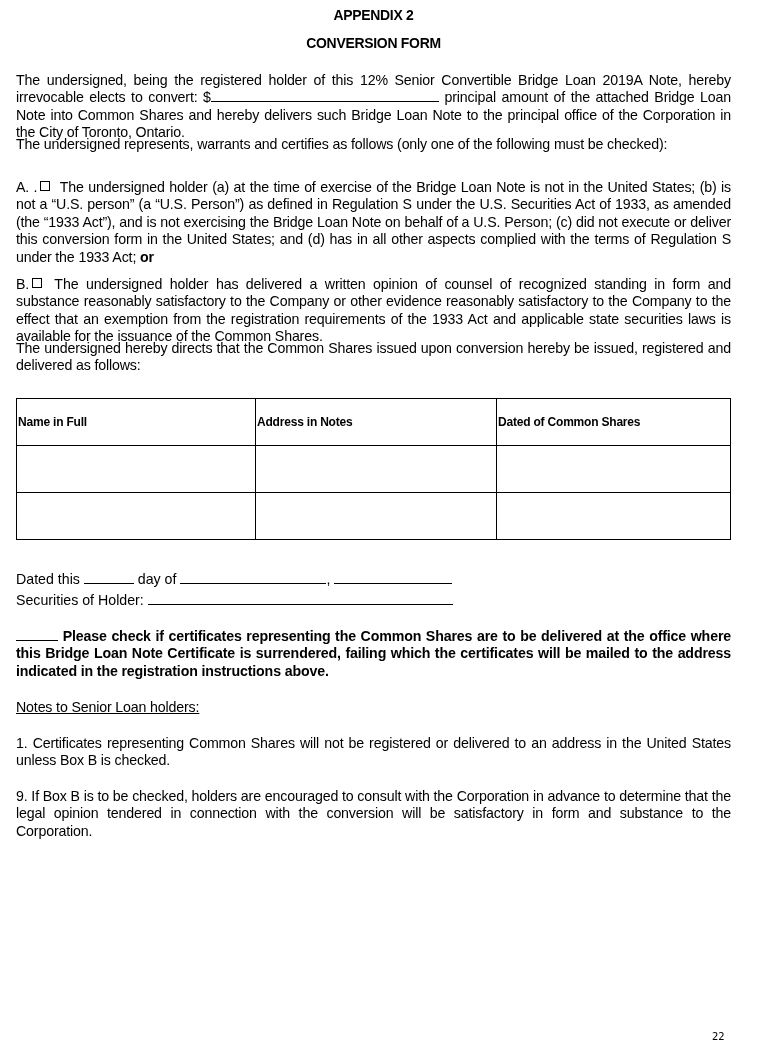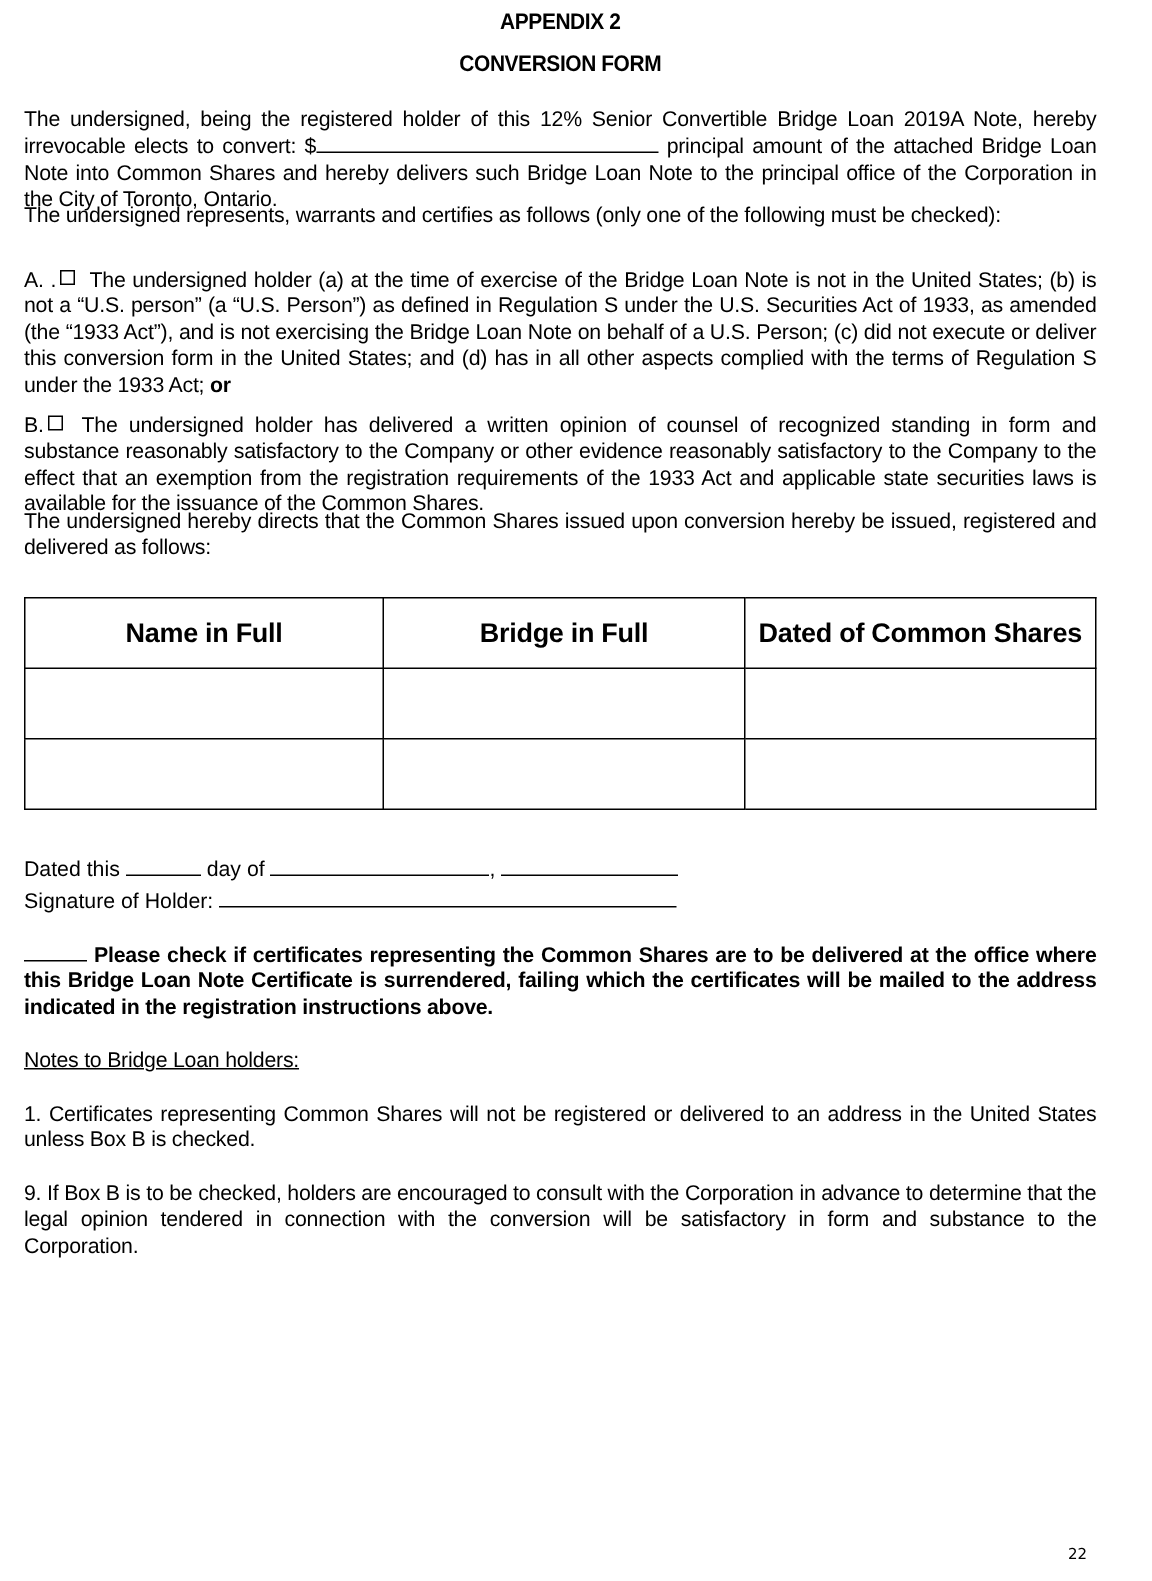--- a/index.html
+++ b/index.html
@@ -25,21 +25,21 @@
     margin: 0 5px 0 3px; vertical-align: 1px;
   }
   .u { text-decoration: underline; }
   .bu { font-weight: bold; }
   table.reg {
     position: absolute; left: 0; top: 398px; width: 715px;
     border-collapse: collapse; table-layout: fixed;
   }
   table.reg th, table.reg td { border: 1.4px solid #000; }
   table.reg th {
-    height: 44px; font-size: 18px; font-weight: bold; text-align: center;
+    height: 44px; font-size: 12px; font-weight: bold; text-align: left;
     letter-spacing: -0.2px;
     border-radius: 13px;
   }
   table.reg td { height: 44px; }
   table.reg tr:last-child td { border-bottom-width: 1.6px; }
   .line-row { position: absolute; left: 0; font-size: 14.2px; line-height: 17px; }
   .pgnum {
     position: absolute; top: 1031px; left: 712px; font-size: 10px;
     font-family: "DejaVu Sans", sans-serif;
   }
@@ -59,43 +59,43 @@
   <div class="para" style="top:179px;"><span>A. .</span><span class="chk"></span><span> The undersigned holder (a) at the time of exercise of the Bridge Loan Note is not in the United States; (b) is not a “U.S. person” (a “U.S. Person”) as defined in Regulation S under the U.S. Securities Act of 1933, as amended (the “1933 Act”), and is not exercising the Bridge Loan Note on behalf of a U.S. Person; (c) did not execute or deliver this conversion form in the United States; and (d) has in all other aspects complied with the terms of Regulation S under the 1933 Act; </span><span class="bu">or</span></div>
 
   <div class="para" style="top:276px;"><span>B.</span><span class="chk"></span><span> The undersigned holder has delivered a written opinion of counsel of recognized standing in form and substance reasonably satisfactory to the Company or other evidence reasonably satisfactory to the Company to the effect that an exemption from the registration requirements of the 1933 Act and applicable state securities laws is available for the issuance of the Common Shares.</span></div>
 
   <div class="para" style="top:340px;">The undersigned hereby directs that the Common Shares issued upon conversion hereby be issued, registered and delivered as follows:</div>
 
   <table class="reg">
     <tbody>
         <tr>
       <th style="width:236px;">Name in Full</th>
-      <th style="width:238px;">Bridge in Full</th>
+      <th style="width:238px;">Address in Notes</th>
       <th>Dated of Common Shares</th>
     </tr>
     <tr>
       <td></td>
       <td></td>
       <td></td>
     </tr>
     <tr>
       <td></td>
       <td></td>
       <td></td>
     </tr>
   </tbody>
     </table>
 
   <div class="line-row" style="top:555px;margin-top:16px;"><span>Dated this</span> <span class="blank" style="width:50px;"></span> <span>day of</span> <span class="blank" style="width:146px;"></span><span>,</span> <span class="blank" style="width:118px;"></span></div>
 
-  <div class="line-row" style="top:592px;"><span>Signature of Holder:</span> <span class="blank" style="width:305px;"></span></div>
+  <div class="line-row" style="top:592px;"><span>Securities of Holder:</span> <span class="blank" style="width:305px;"></span></div>
 
   <div class="para" style="top:628px;font-weight:bold;"><span class="blank" style="width:42px;"></span><span> Please check if certificates representing the Common Shares are to be delivered at the office where this Bridge Loan Note Certificate is surrendered, failing which the certificates will be mailed to the address indicated in the registration instructions above.</span></div>
 
-  <div class="para u" style="top:699px;">Notes to Bridge Loan holders:</div>
+  <div class="para u" style="top:699px;">Notes to Senior Loan holders:</div>
 
   <div class="para" style="top:735px;">1. Certificates representing Common Shares will not be registered or delivered to an address in the United States unless Box B is checked.</div>
 
   <div class="para" style="top:788px;">9.  If Box B is to be checked, holders are encouraged to consult with the Corporation in advance to determine that the legal opinion tendered in connection with the conversion will be satisfactory in form and substance to the Corporation.</div>
 
 </div>
 
 <div class="pgnum">22</div>
 
 </body></html>

